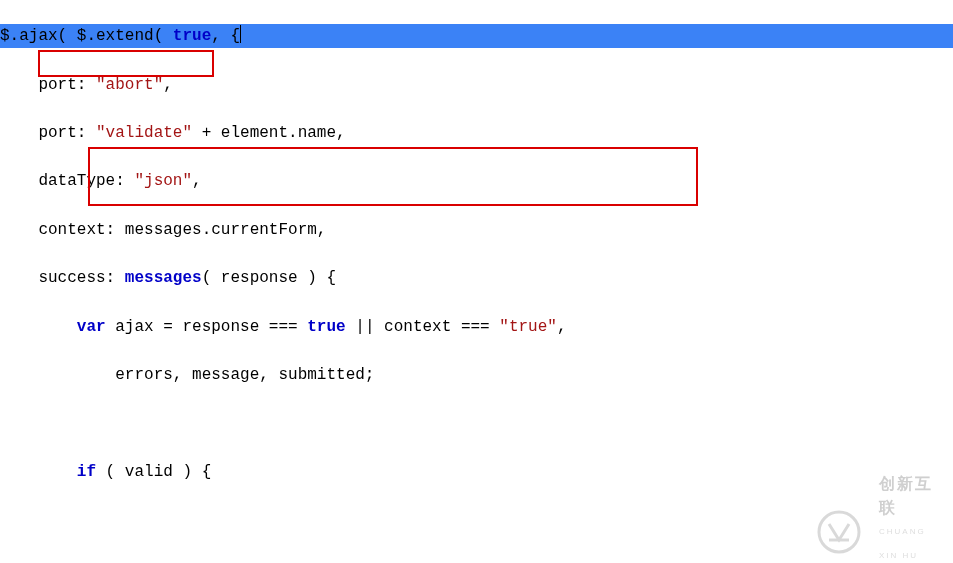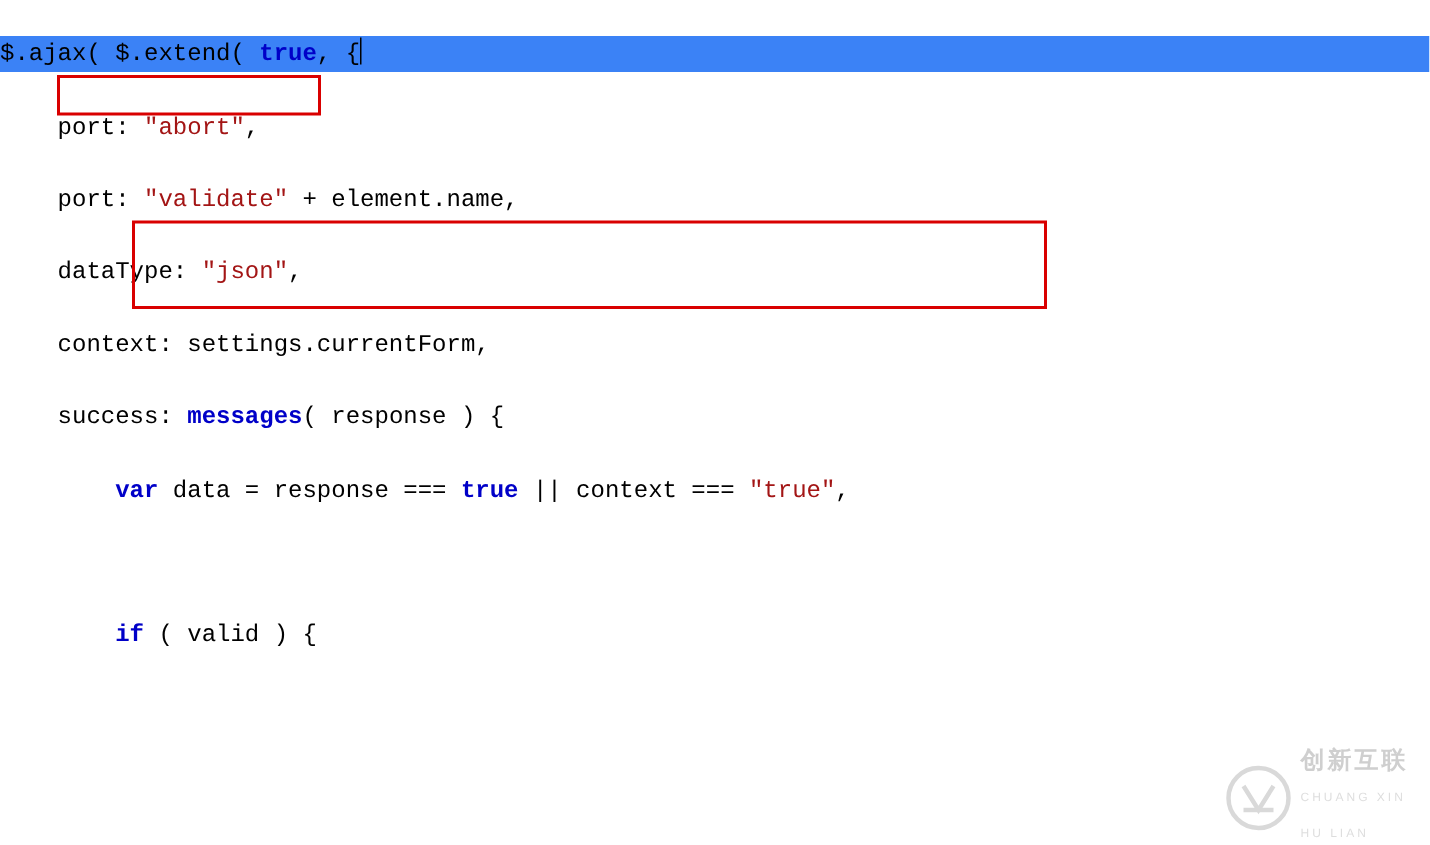--- a/index.html
+++ b/index.html
@@ -56,21 +56,21 @@
 
   .watermark {
     position: absolute;
     right: 6px;
     bottom: 6px;
     width: 130px;
     height: 50px;
     opacity: 0.6;
     display: flex;
     align-items: center;
-    gap: 6px;
+    gap: 18px;
     pointer-events: none;
   }
   .watermark .logo {
     width: 44px;
     height: 44px;
     position: relative;
   }
   .watermark .logo svg { width: 44px; height: 44px; }
   .watermark .zh {
     font-family: "Microsoft YaHei", sans-serif;
@@ -87,23 +87,24 @@
   }
 </style>
 </head>
 <body>
 
 <div class="code-area">
 <span class="line hl-line"><span>$.ajax( $.extend( </span><span class="kw">true</span><span>, {</span><span class="caret"></span></span>
 <span class="line"><span>    port: </span><span class="str">"abort"</span><span>,</span></span>
 <span class="line"><span>    port: </span><span class="str">"validate"</span><span> + element.name,</span></span>
 <span class="line"><span>    dataType: </span><span class="str">"json"</span><span>,</span></span>
-<span class="line"><span>    context: settings.currentForm,</span></span>
+<span class="line"><span>    context: messages.currentForm,</span></span>
 <span class="line"><span>    success: </span><span class="kw">messages</span><span>( response ) {</span></span>
-<span class="line"><span>        </span><span class="kw">var</span><span> data = response === </span><span class="kw">true</span><span> || context === </span><span class="str">"true"</span><span>,</span></span>
+<span class="line"><span>        </span><span class="kw">var</span><span> ajax = response === </span><span class="kw">true</span><span> || context === </span><span class="str">"true"</span><span>,</span></span>
+<span class="line"><span>            errors, message, submitted;</span></span>
 <span class="line"><span></span>&nbsp;</span>
 <span class="line"><span>        </span><span class="kw">if</span><span> ( valid ) {</span></span>
 
 
 
 
 
 
 
 

